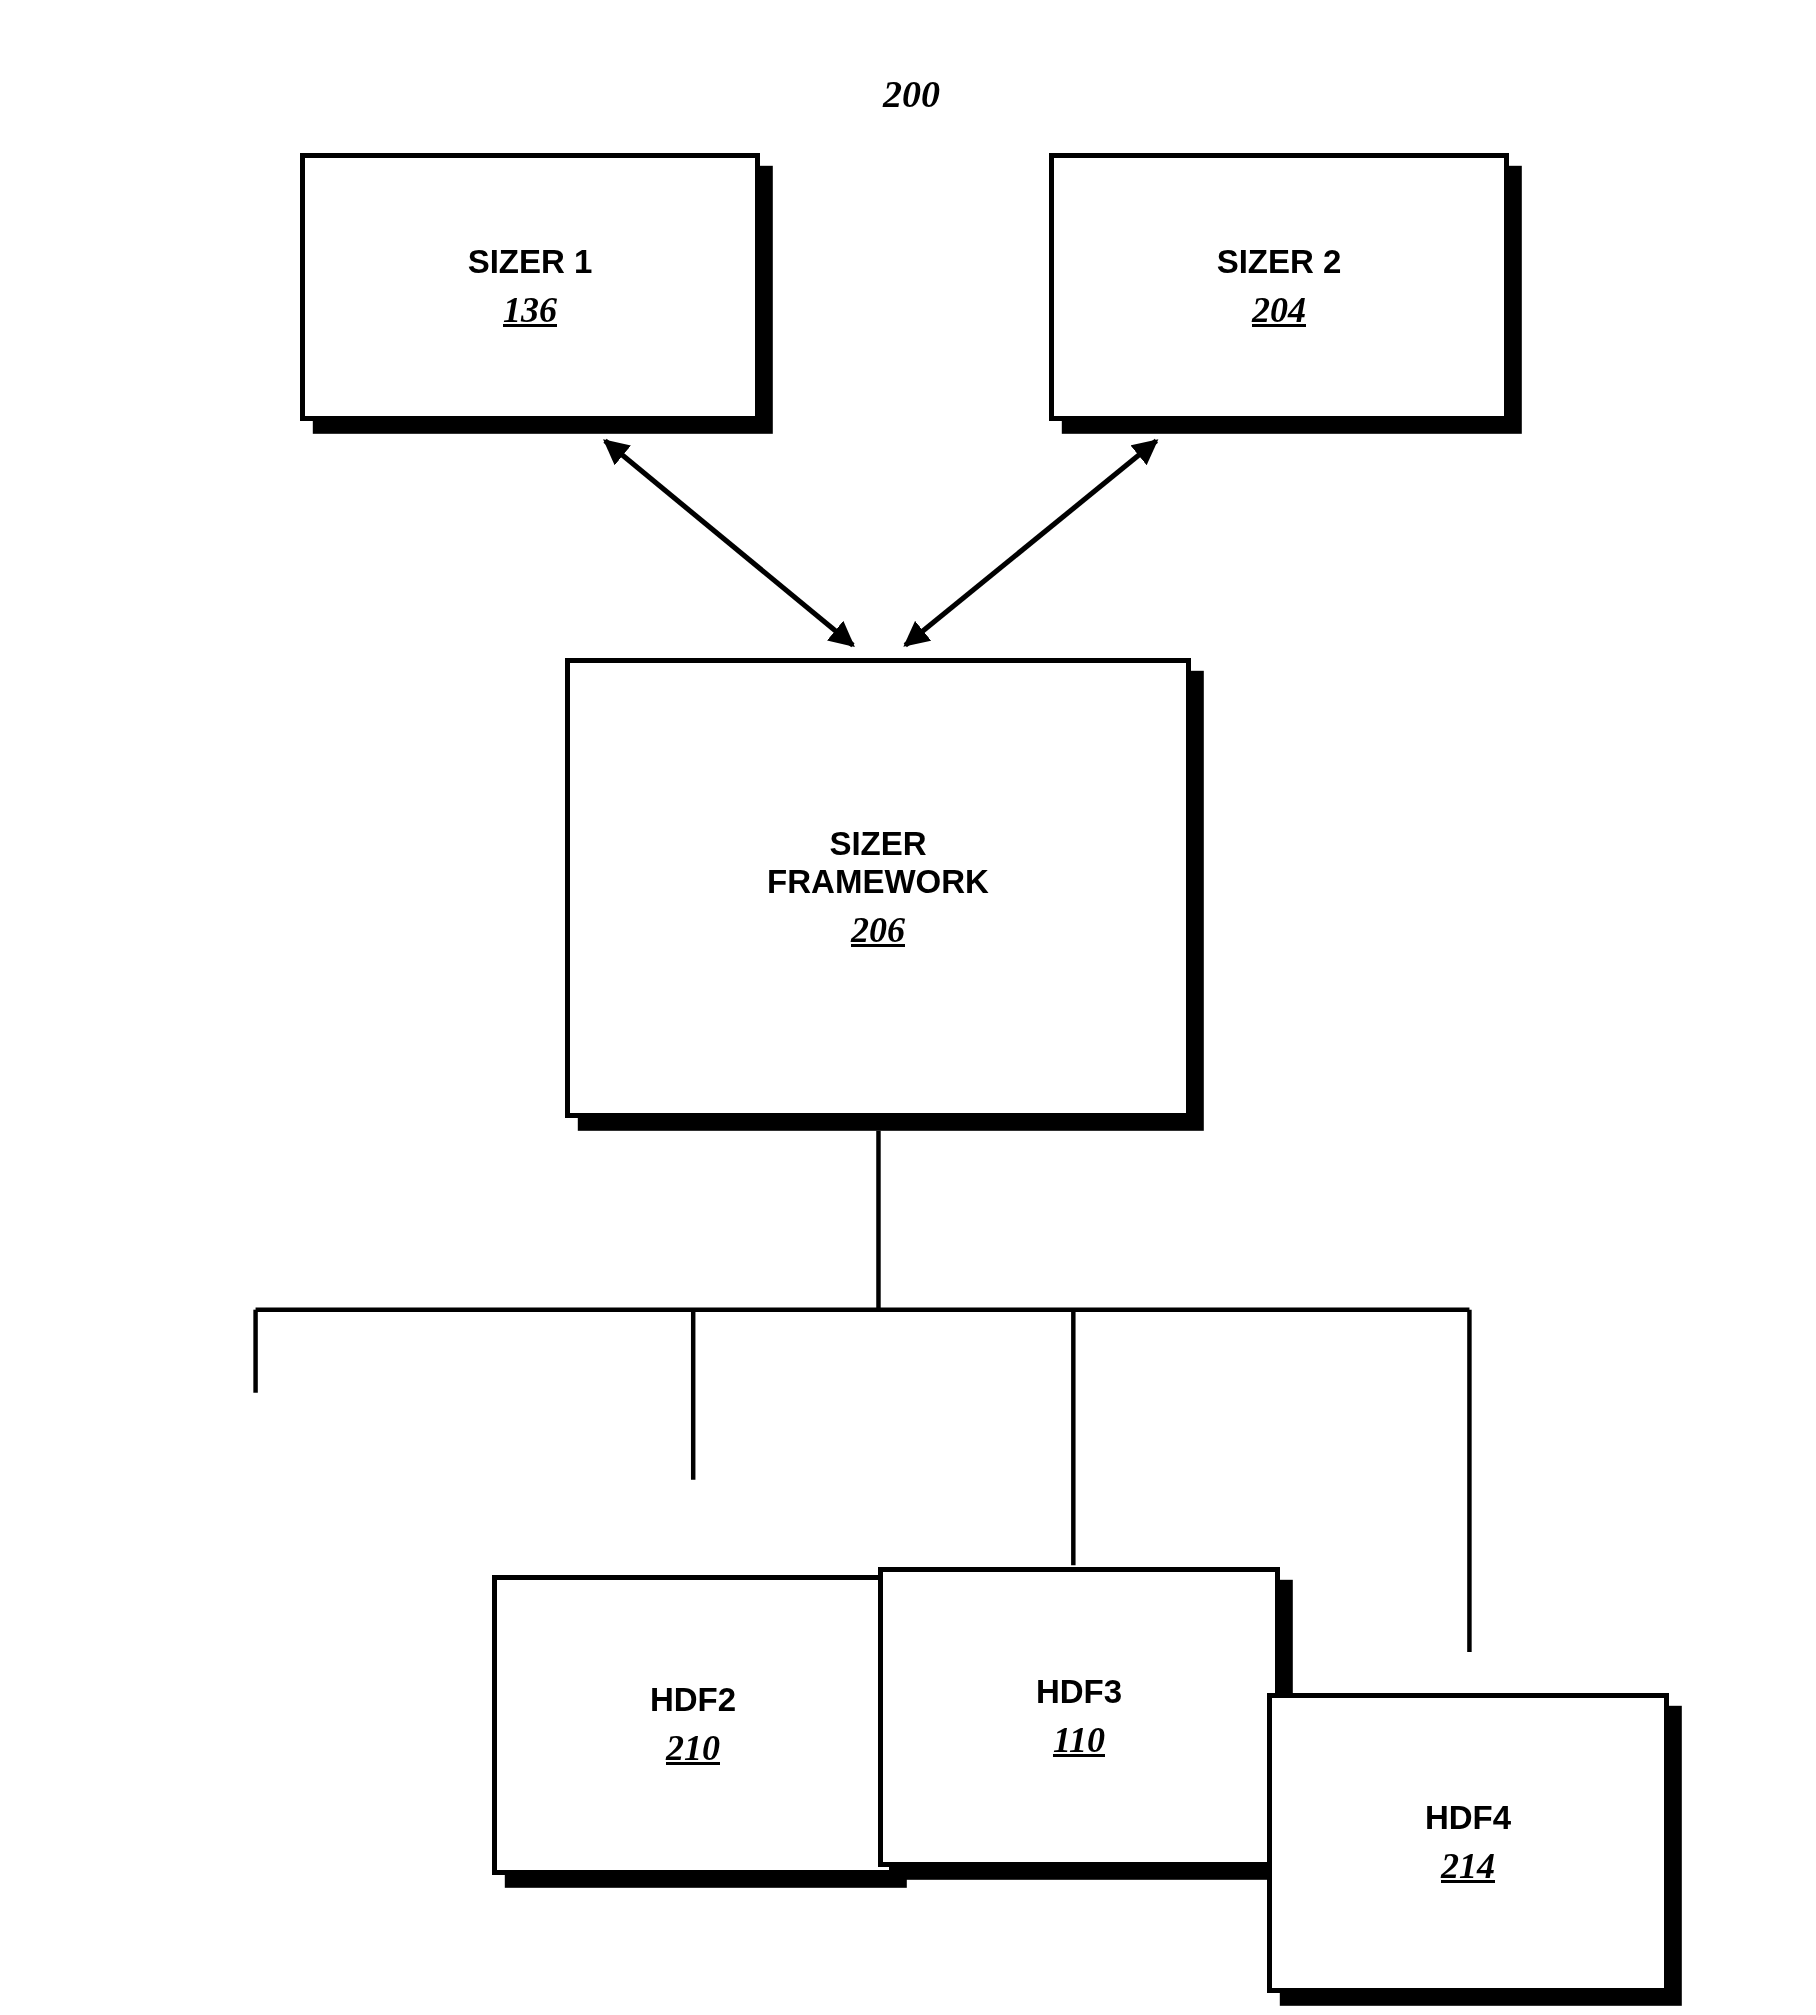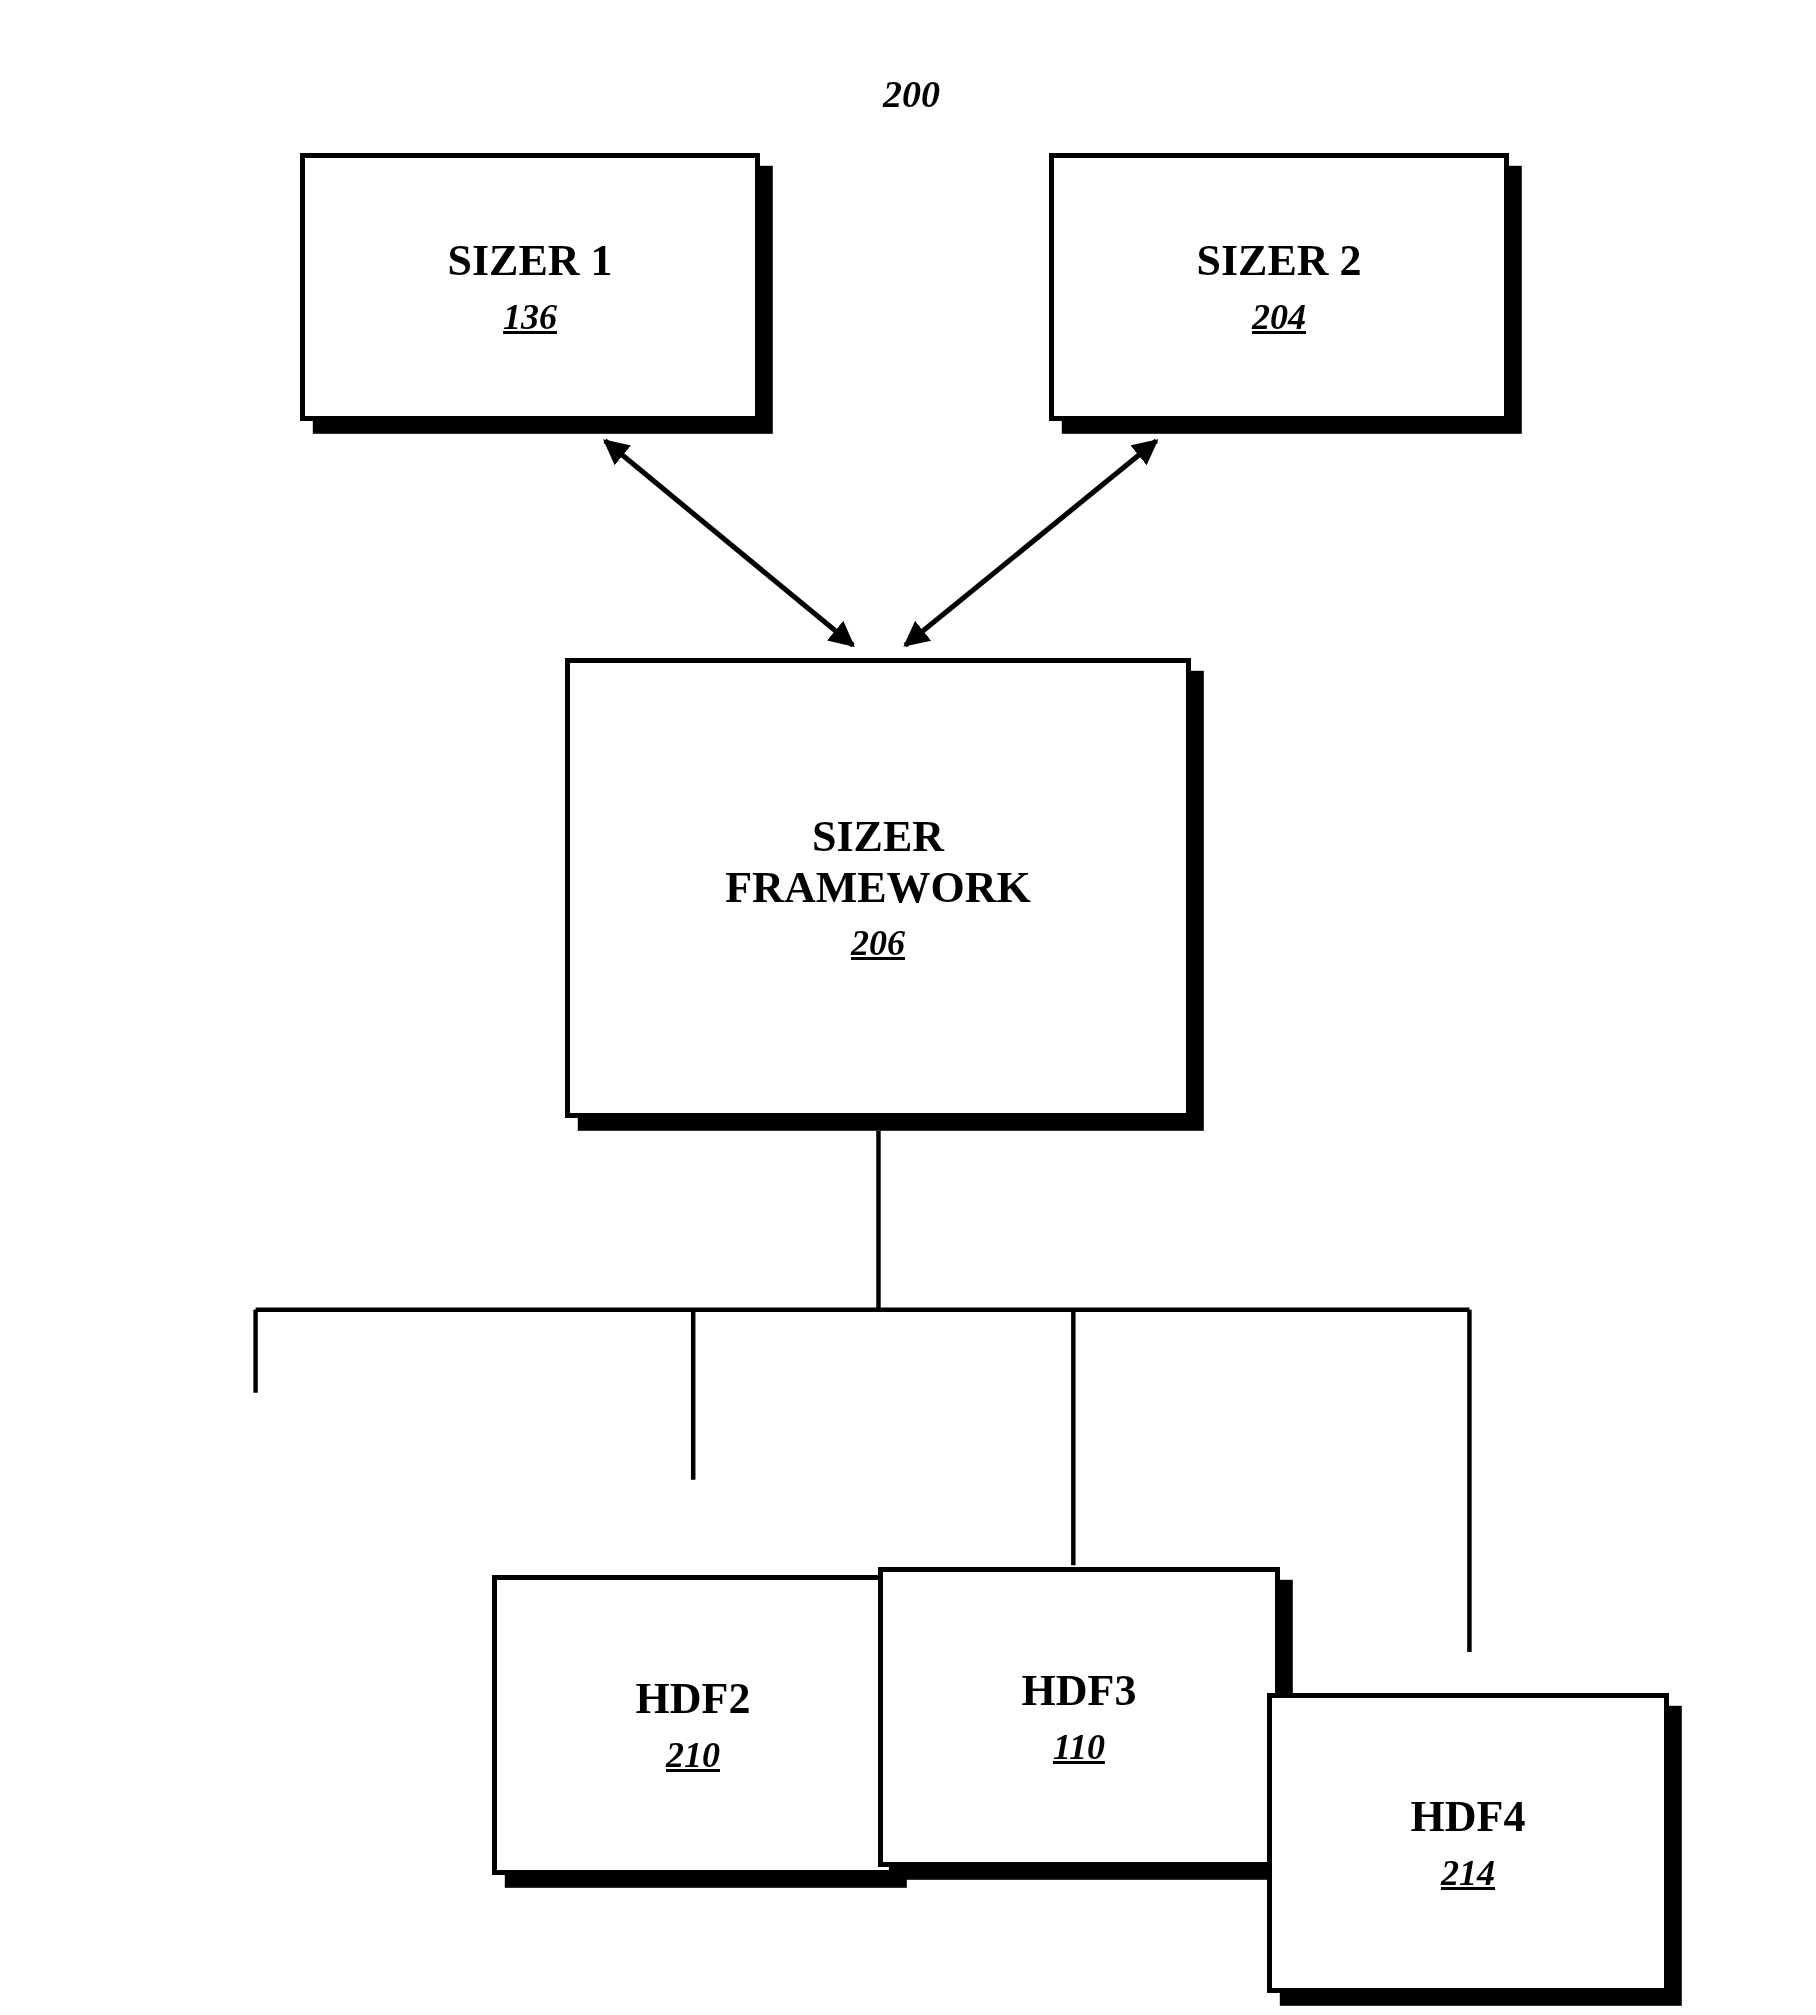--- a/index.html
+++ b/index.html
@@ -28,24 +28,24 @@
     border: 5.1px solid #000000;
     box-shadow: 12.8px 12.8px 0 #000000;
     box-sizing: border-box;
     display: flex;
     flex-direction: column;
     align-items: center;
     justify-content: center;
     text-align: center;
   }
   .box-label {
-    font-family: Liberation Serif, serif;
+    font-family: Liberation Sans, sans-serif;
     font-stretch: condensed;
     font-weight: bold;
-    font-size: 44px;
+    font-size: 33px;
     line-height: 1.15;
     margin-bottom: 9px;
     letter-spacing: 0px;
   }
   .box-ref {
     font-family: "Times New Roman", Times, serif;
     font-style: italic;
     font-weight: bold;
     text-decoration: underline;
     font-size: 36px;

